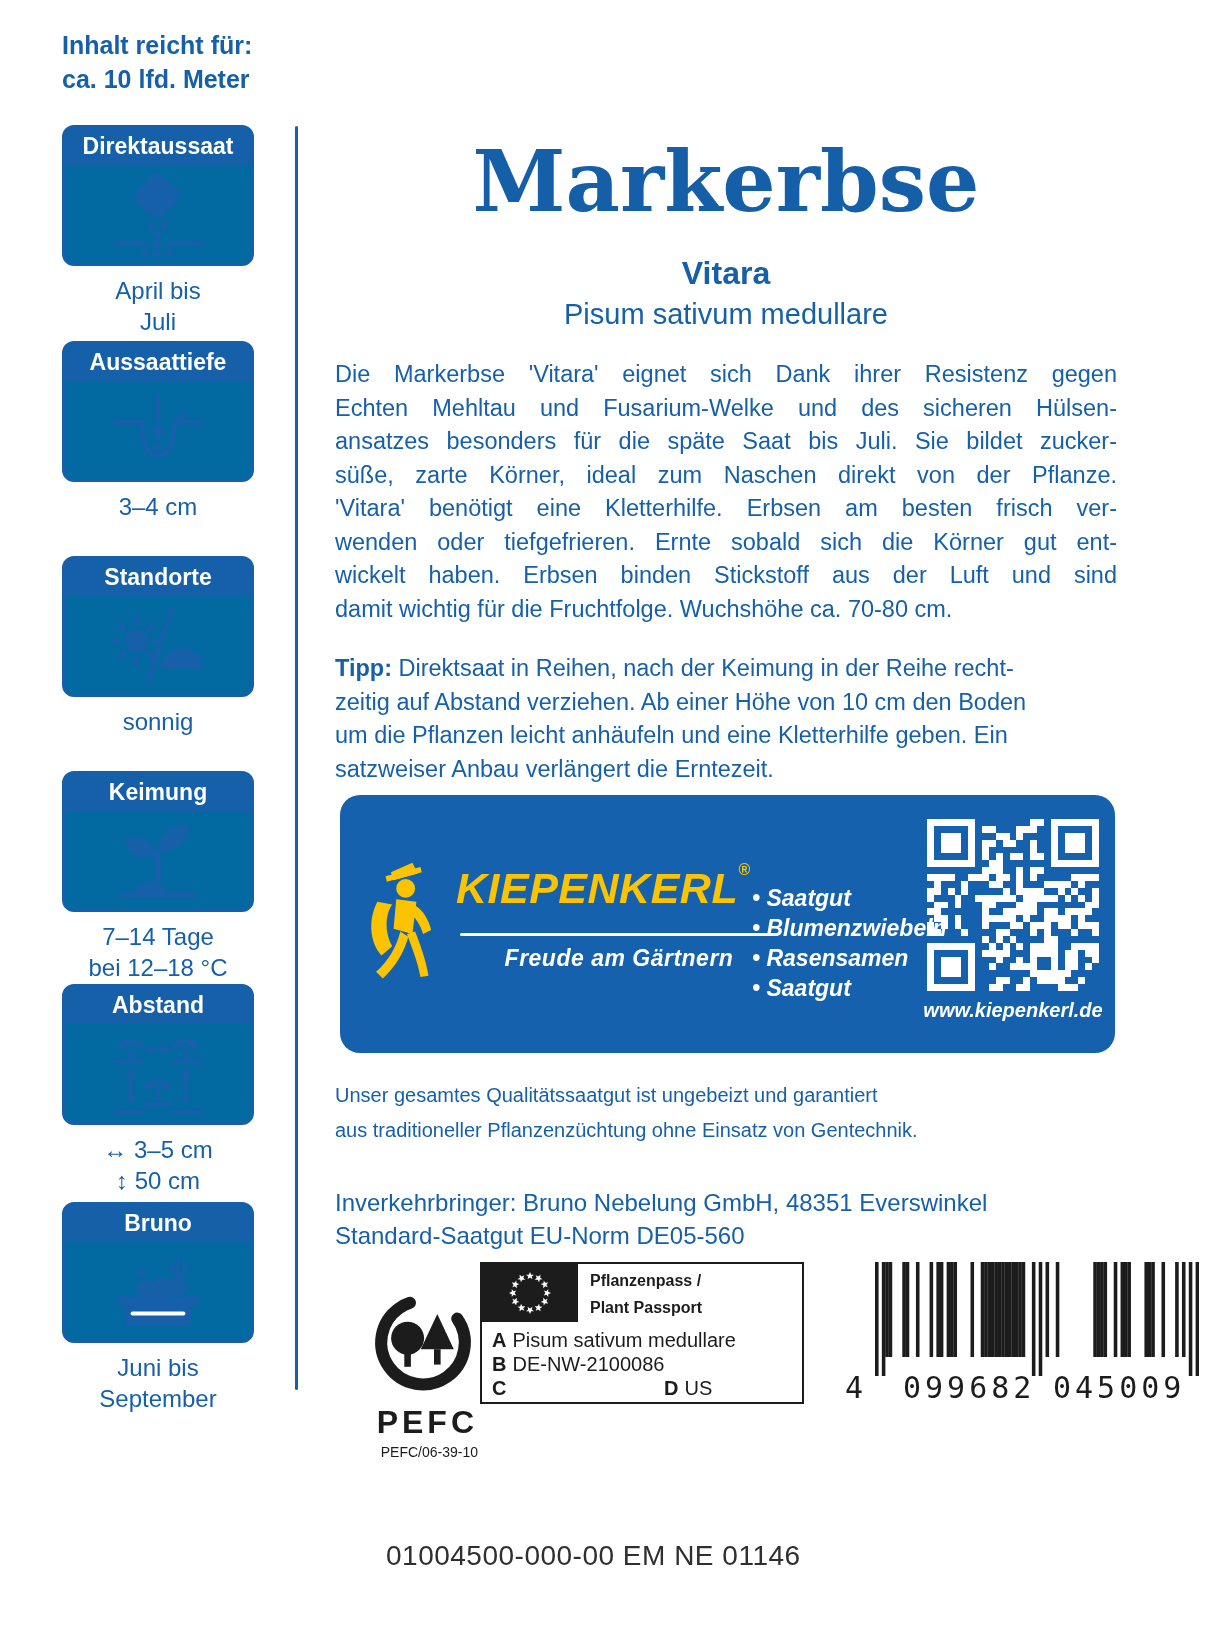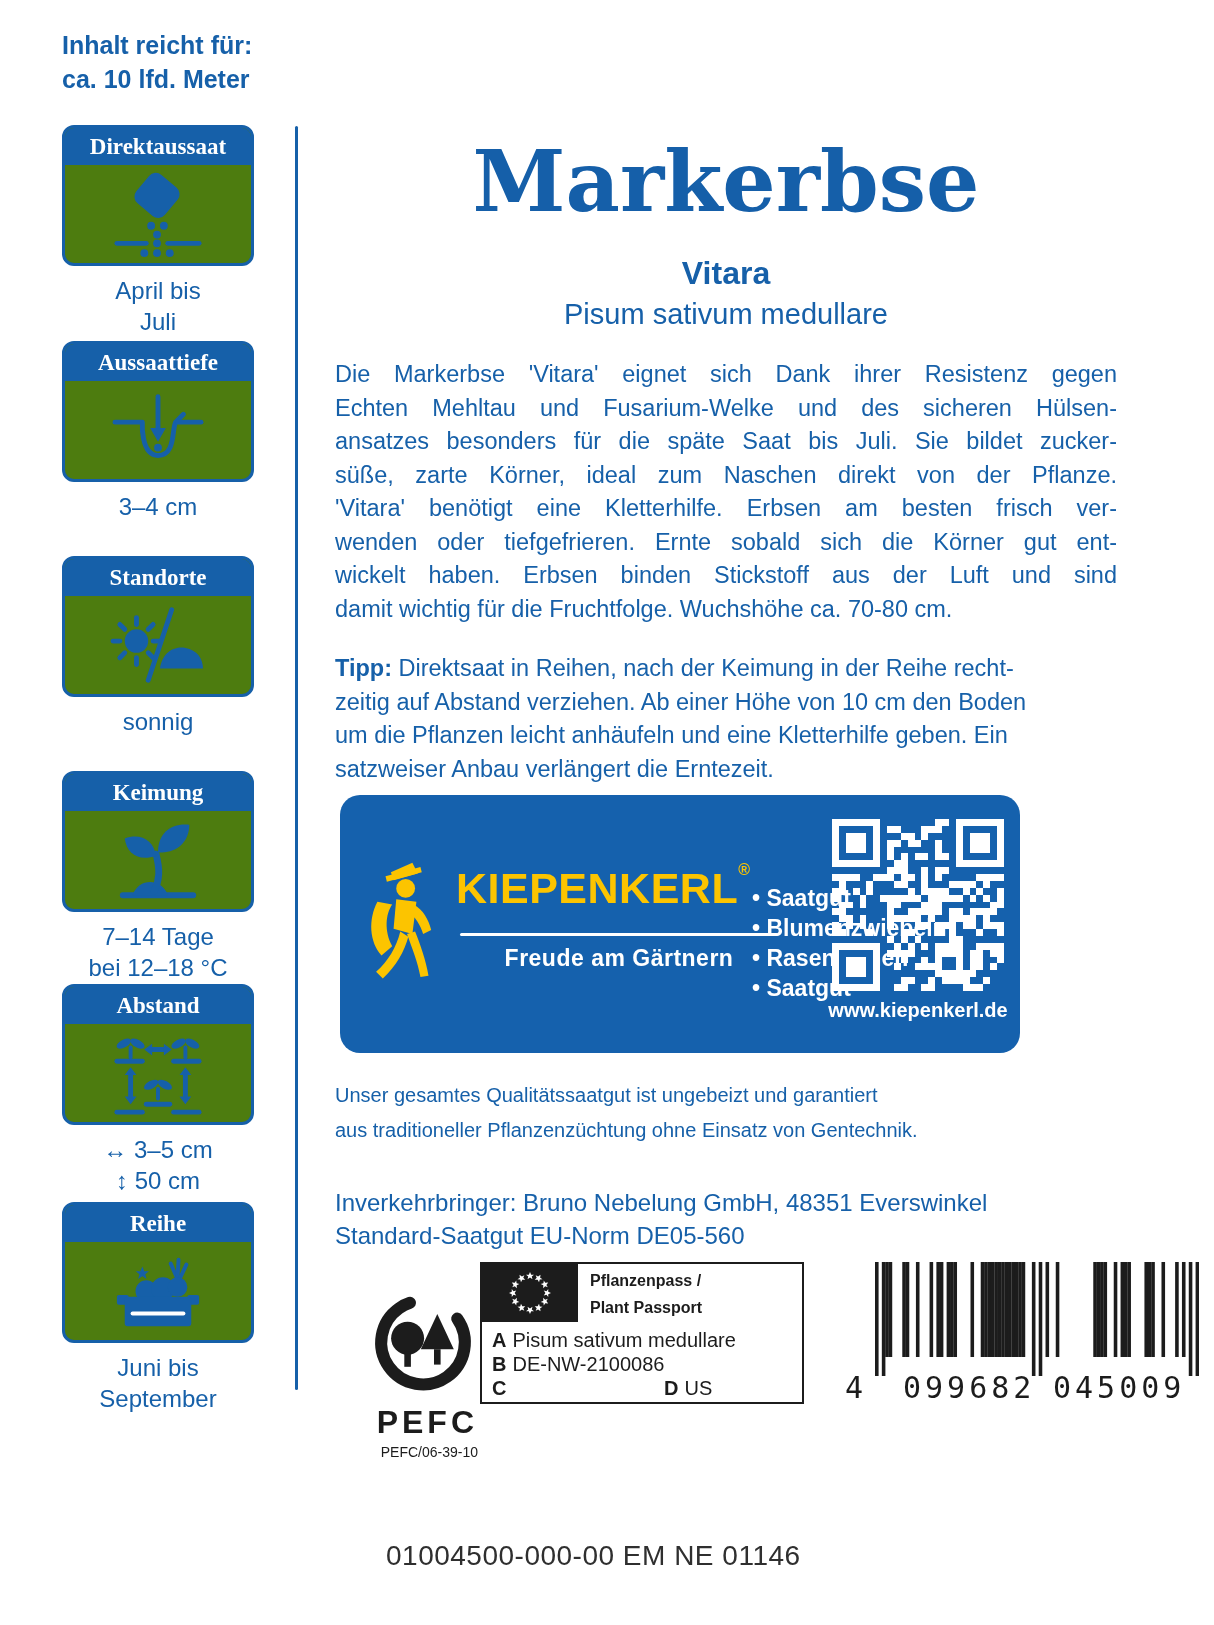--- a/index.html
+++ b/index.html
@@ -6,38 +6,38 @@
   html,body { width:1214px; height:1625px; background:#fff; }
   body { font-family:"Liberation Sans",sans-serif; position:relative; color:#1660a9; }
   :root { --blue:#1660a9; --banner:#1561ad; --yellow:#fcc400; --ink:#1c1c1c; }
 
   .page { position:absolute; inset:0; background:#fff; overflow:hidden; }
   .vline { position:absolute; left:295px; top:126px; width:3px; height:1264px; background:var(--blue); border-radius:2px; }
 
   
   .content-note { position:absolute; left:62px; top:28px; font-size:25px; font-weight:700; line-height:34px; color:var(--blue); }
   .info { position:absolute; left:62px; width:192px; text-align:center; }
-  .ibox { border:3px solid var(--blue); border-radius:12px; overflow:hidden; background:#4d7c0f;font-family:Liberation Serif, serif; }
+  .ibox { border:3px solid var(--blue); border-radius:12px; overflow:hidden; background:#0369a1; }
   .ihead { background:var(--blue); color:#fff; font-weight:700; font-size:23px; line-height:37px; }
   .iicon { height:98px; display:flex; align-items:center; justify-content:center; }
   .icap { margin-top:9px; font-size:24px; line-height:31px; color:var(--blue); }
 
   
   .main-title { position:absolute; left:335px; width:782px; top:134px; text-align:center;
     font-family:"DejaVu Serif",serif; font-weight:700; font-size:84px; line-height:96px; color:#155fa9; }
   .variety { position:absolute; left:335px; width:782px; top:255px; text-align:center; font-size:32px; font-weight:700; }
   .botanical { position:absolute; left:335px; width:782px; top:298px; text-align:center; font-size:29px; }
 
   .desc { position:absolute; left:335px; width:782px; top:358px; font-size:23.5px; line-height:33.5px; }
   .jl { text-align:justify; text-align-last:justify; }
   .tip { position:absolute; left:335px; width:782px; top:652px; font-size:23.5px; line-height:33.5px; }
   .tip b { font-weight:700; }
 
   
-  .banner { position:absolute; left:340px; top:795px; width:680px; height:258px; background:var(--banner); border-radius:20px; }
+  .banner { position:absolute; left:340px; top:795px; width:775px; height:258px; background:var(--banner); border-radius:20px;font-style:italic; }
   .kman { position:absolute; left:24px; top:58px; width:86px; height:146px; }
   .brandname { position:absolute; left:116px; top:66px; font-size:43px; font-weight:700; color:var(--yellow); letter-spacing:.5px; white-space:nowrap; }
   .reg { font-size:16px; vertical-align:28px; }
   .brandline { position:absolute; left:120px; top:138px; width:318px; height:3px; background:#fff; border-radius:2px; }
   .slogan { position:absolute; left:120px; top:150px; width:318px; text-align:center; color:#fff; font-weight:700; font-size:23px; letter-spacing:.5px; }
   .plist { position:absolute; left:412px; top:88px; color:#fff; font-weight:700; font-size:23px; line-height:30px; }
   .pitem::before { content:"• "; }
   .qr { position:absolute; right:16px; top:24px; width:172px; height:172px; }
   .qr svg { width:100%; height:100%; shape-rendering:crispEdges; }
   .site { position:absolute; right:4px; top:204px; width:196px; text-align:center; color:#fff; font-weight:700; font-size:20px; }
@@ -212,21 +212,21 @@
       </div>
     </div>
     <div class="icap">
       <div>↔ 3–5 cm</div>
       <div>↕ 50 cm</div>
     </div>
   </section>
 
   <section class="info" style="top:1202px">
     <div class="ibox">
-      <div class="ihead">Reihe</div>
+      <div class="ihead">Bruno</div>
       <div class="iicon">
         <svg class="ic" viewBox="0 0 100 92">
           <g stroke="#1660a9" stroke-width="4" stroke-linecap="round">
             <line x1="70" y1="34" x2="63" y2="18"></line>
               <line x1="70" y1="32" x2="71" y2="14"></line>
               <line x1="72" y1="34" x2="79" y2="19"></line>
           </g>
           <g fill="#1660a9">
             <circle cx="38" cy="46" r="11"></circle>
               <circle cx="55" cy="44" r="12"></circle>

